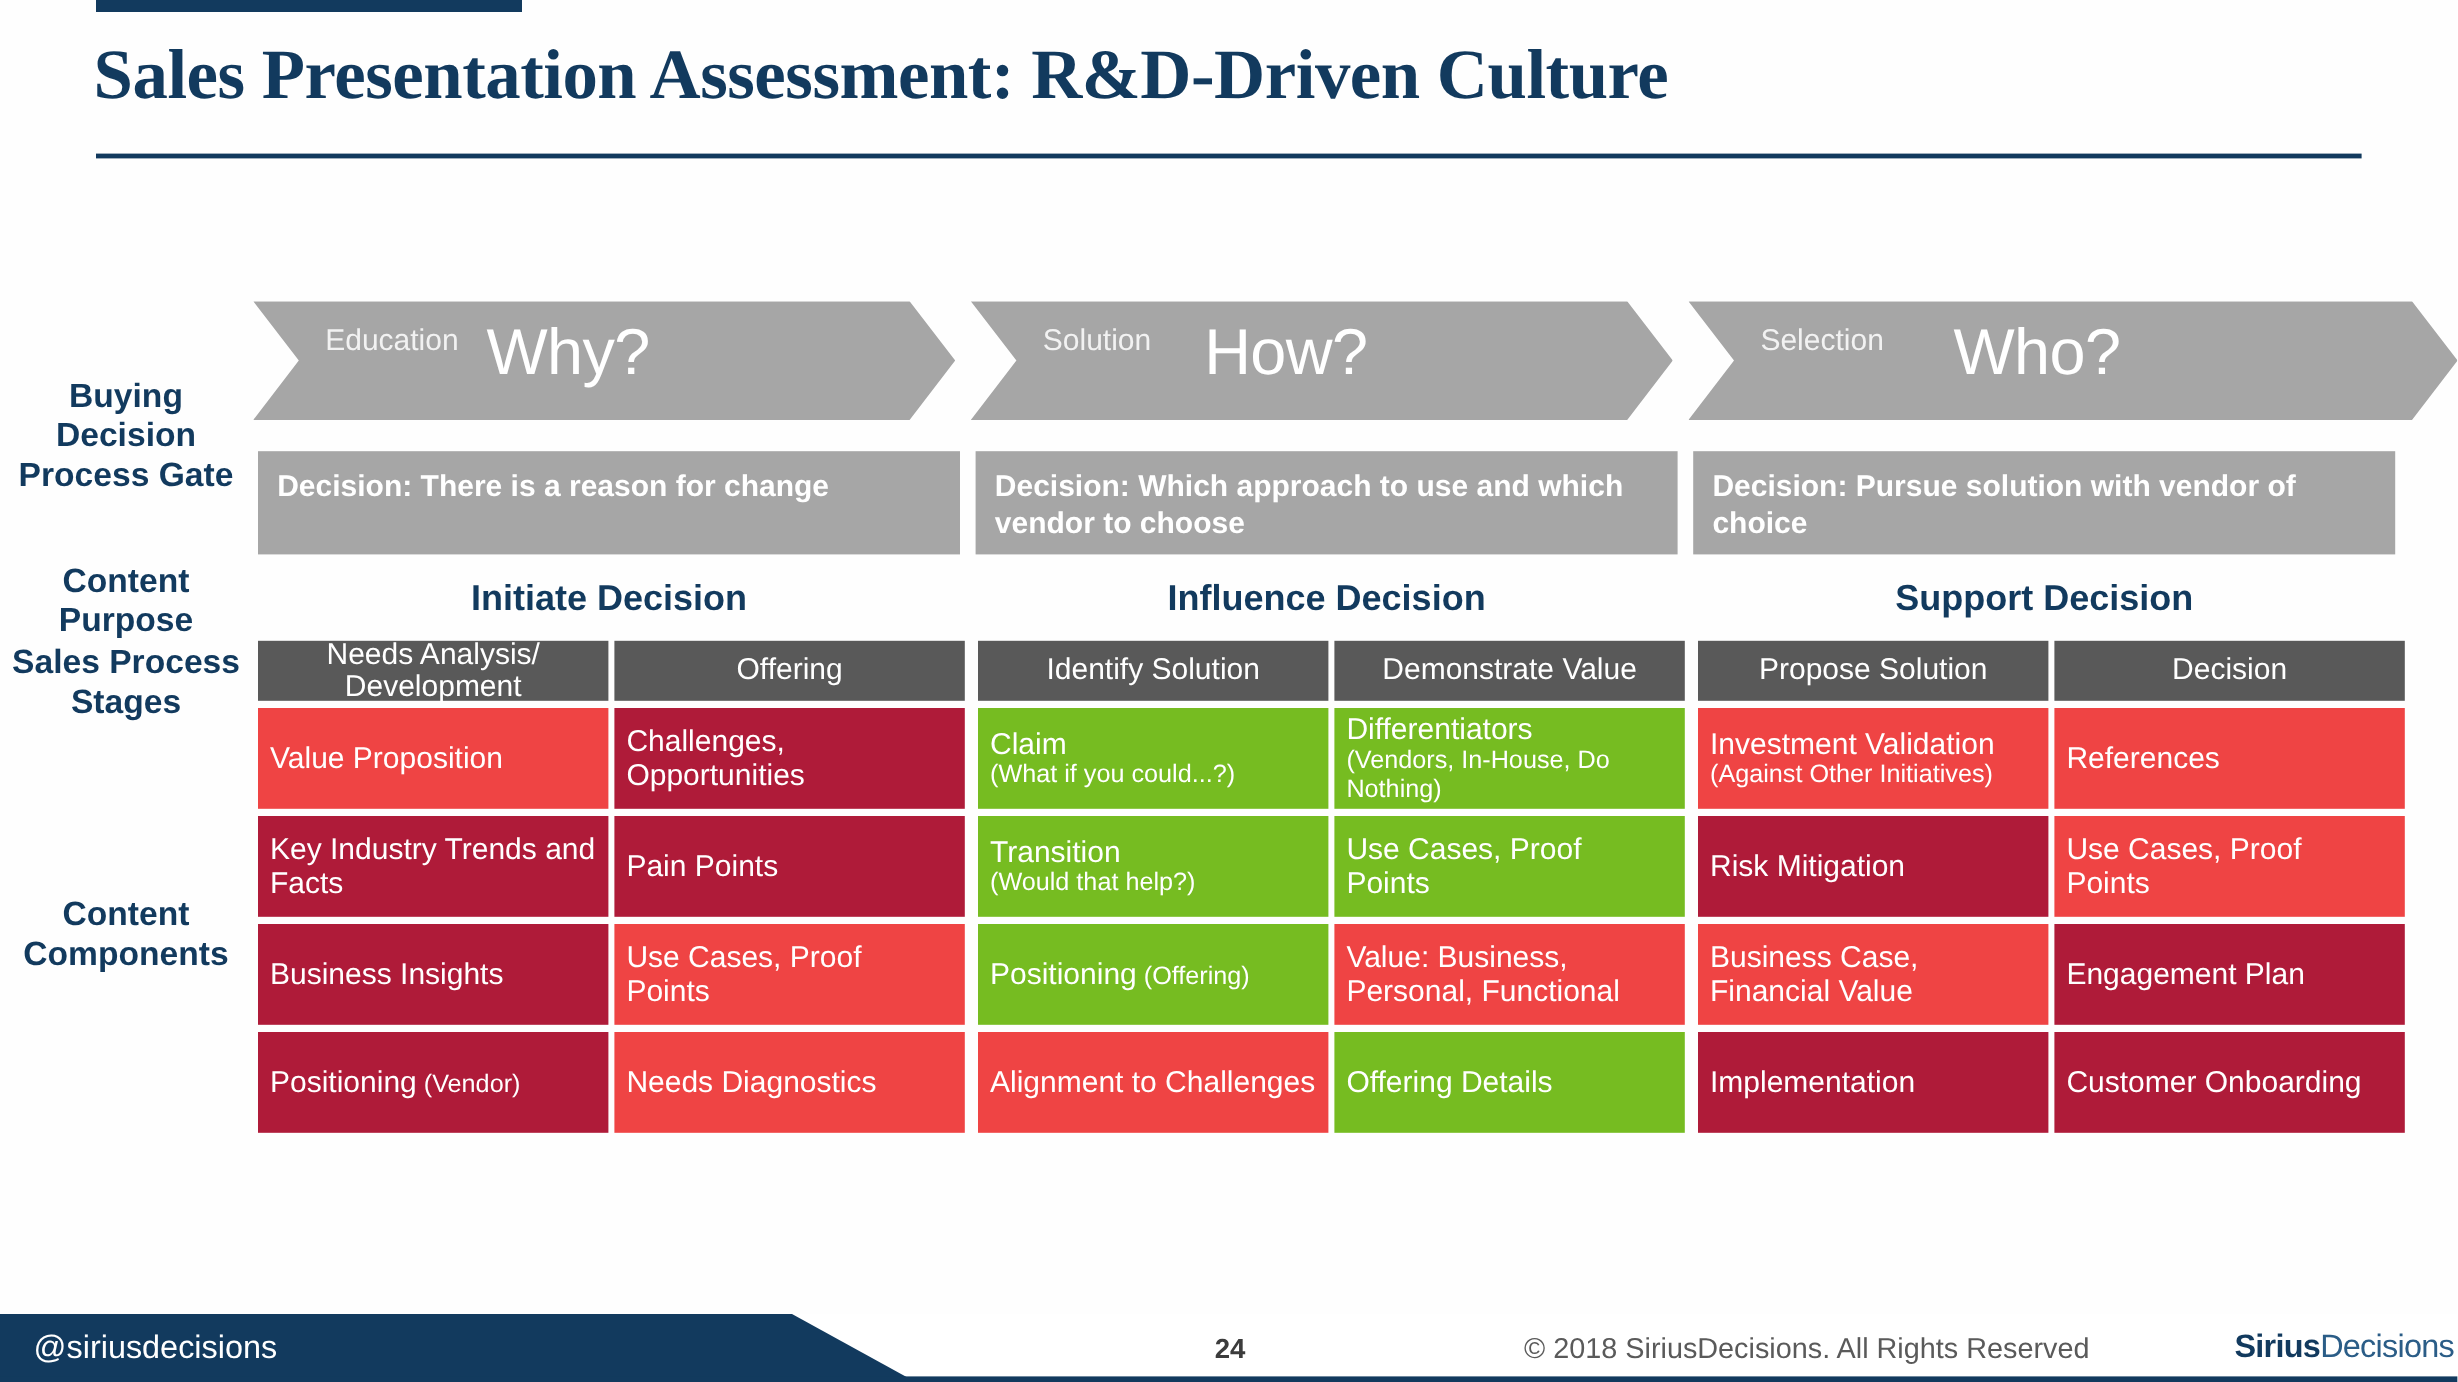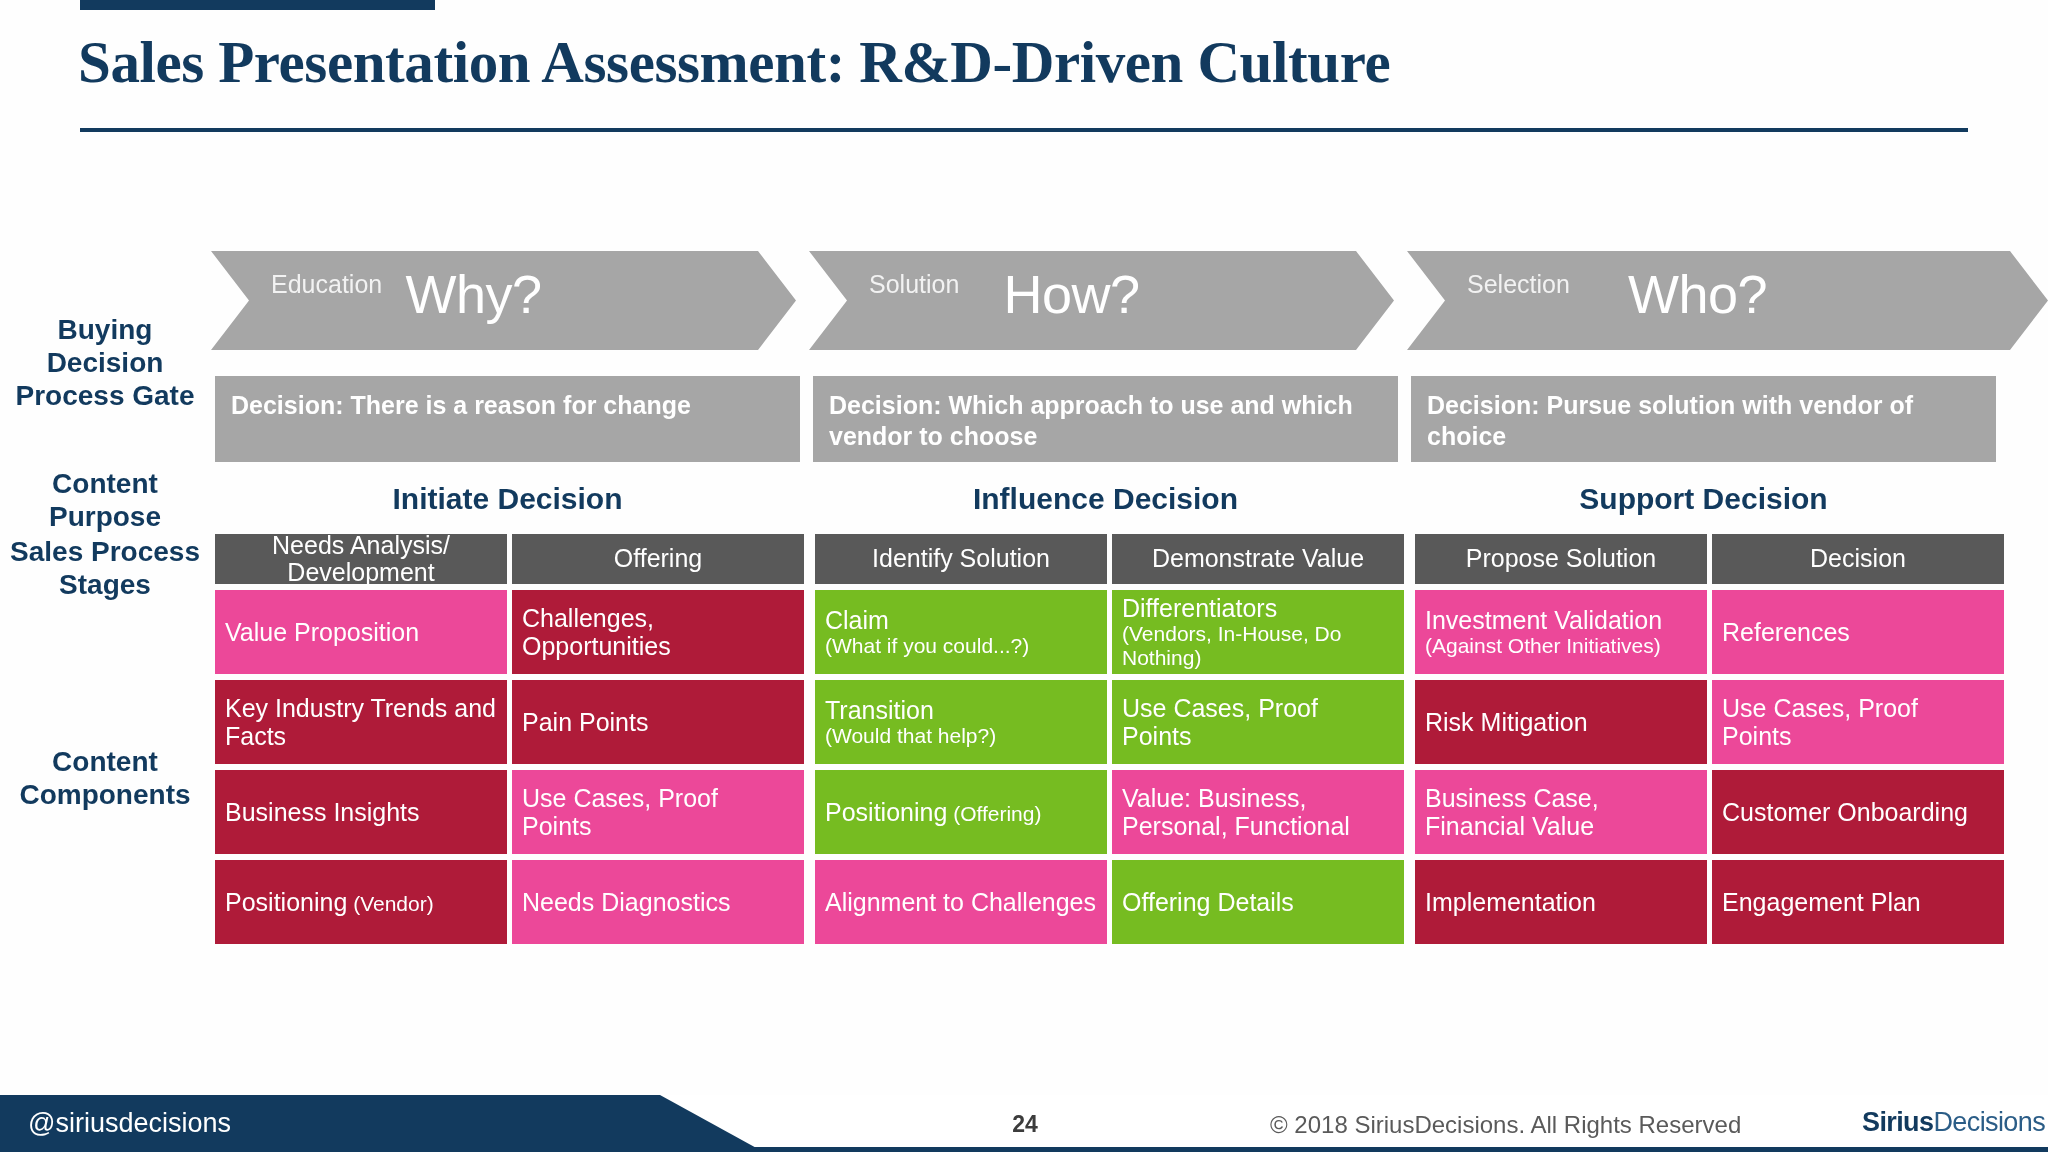--- a/index.html
+++ b/index.html
@@ -87,21 +87,21 @@
     margin-bottom:6px;padding:16px 6px;box-sizing:border-box;
   }
   .cell{
     height:84px;margin-bottom:6px;color:#ffffff;
     font-size:25px;line-height:1.12;
     padding:0 10px;box-sizing:border-box;
     display:flex;flex-direction:column;justify-content:center;
   }
   .cell .sub{font-size:21px;line-height:1.12;}
   .cell .inline-sub{font-size:21px;margin-top:32px;}
-  .amber{background:#ec4899;}
+  .amber{background:#ef4444;}
   .crimson{background:#AF1B39;}
   .green{background:#76BC21;}
 
   
   .footer{position:absolute;left:0;top:1095px;width:2048px;height:57px;background:#ffffff;}
   .footer-band{
     position:absolute;left:0;top:0;width:760px;height:57px;background:#123A5E;
     clip-path:polygon(0 0, 660px 0, 760px 55px, 760px 57px, 0 57px);
   }
   .footer-band2{position:absolute;left:0;top:52px;width:2048px;height:5px;background:#123A5E;}
@@ -240,24 +240,24 @@
       </div>
       <div class="col">
         <div class="stage">Decision</div>
         <div class="cell amber">
           <div>References</div>
         </div>
         <div class="cell amber">
           <div>Use Cases, Proof Points</div>
         </div>
         <div class="cell crimson">
+          <div>Engagement Plan</div>
+        </div>
+        <div class="cell crimson">
           <div>Customer Onboarding</div>
-        </div>
-        <div class="cell crimson">
-          <div>Engagement Plan</div>
         </div>
       </div>
     </div>
 
   <div class="footer">
     <div class="footer-band"></div>
     <div class="footer-band2"></div>
     <div class="handle">@siriusdecisions</div>
     <div class="pagenum">24</div>
     <div class="copyright">© 2018 SiriusDecisions. All Rights Reserved</div>

